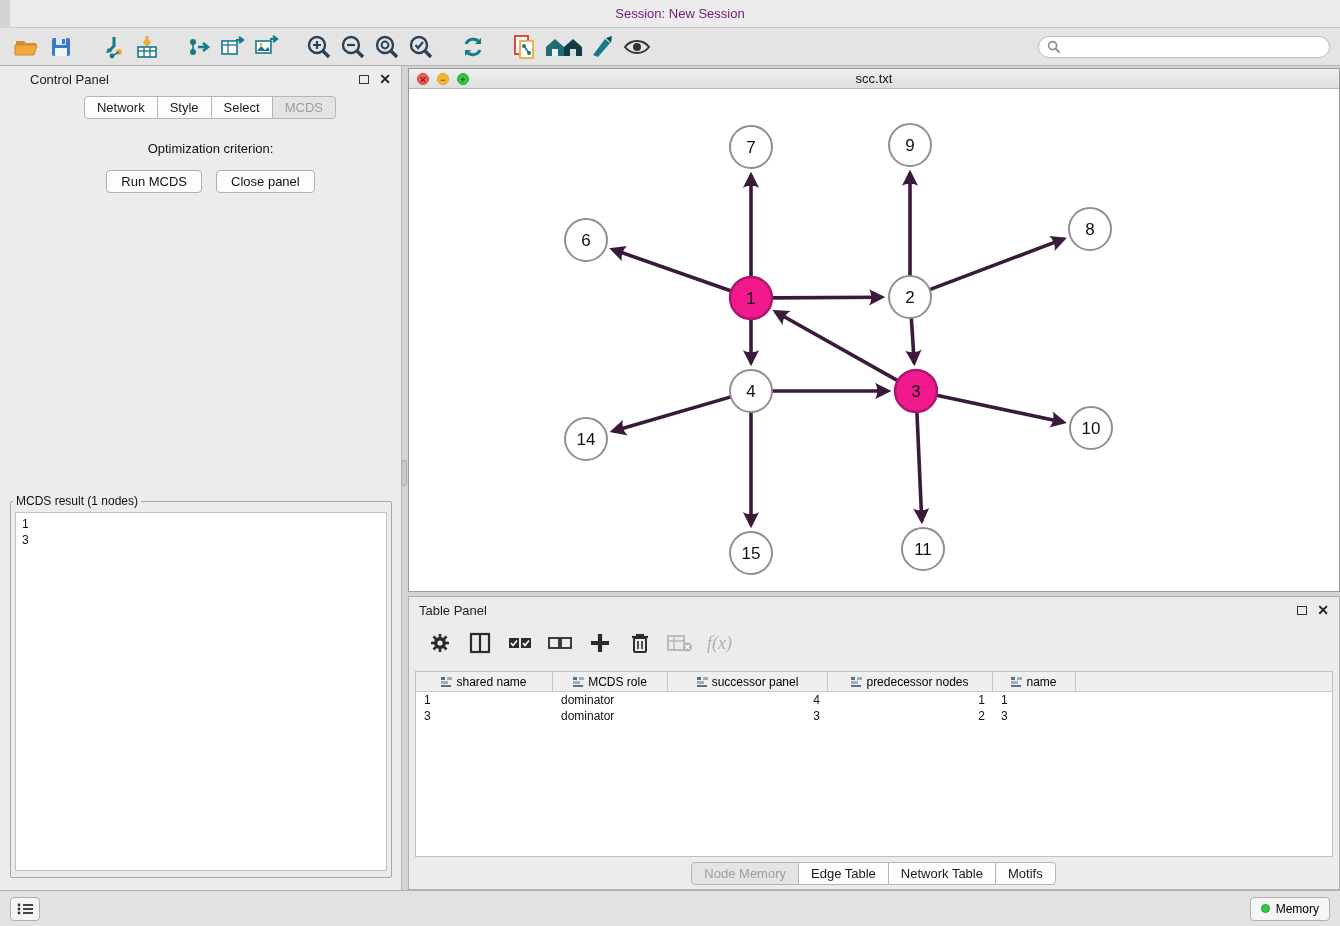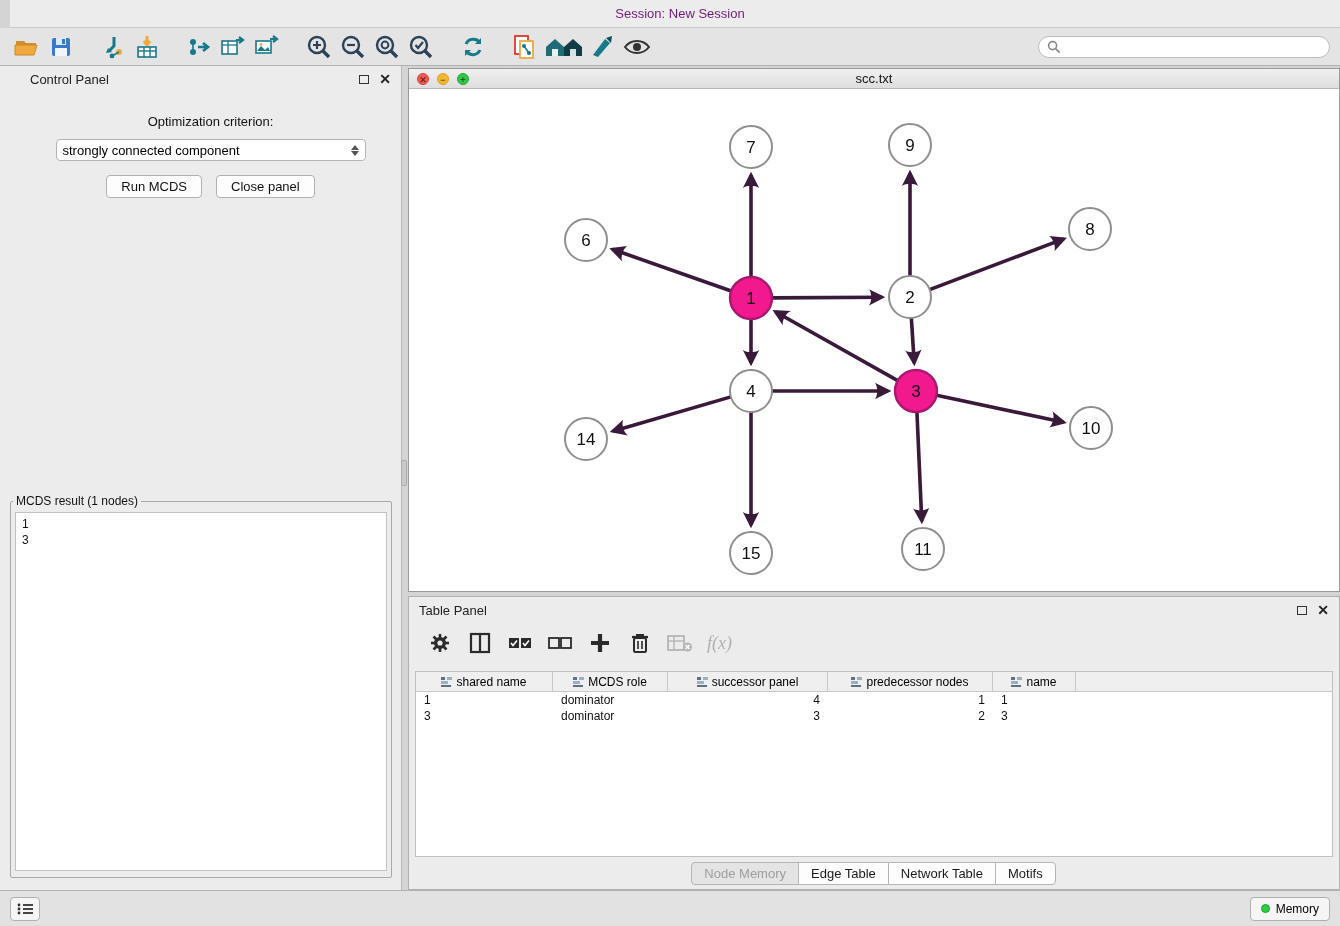--- a/index.html
+++ b/index.html
@@ -240,28 +240,27 @@
 </div>
 
 <div id="control-panel" class="abs">
   <div class="panel-header">
     <span>Control Panel</span>
     <span class="win-icons">
       <span class="float-box"></span>
       <span class="close-x">✕</span>
     </span>
   </div>
+  <div id="cp-tabs">
+      <div class="tab">Network</div>
+      <div class="tab">Style</div>
+      <div class="tab">Select</div>
+      <div class="tab active">MCDS</div>
+    </div>
   <div id="opt-label">Optimization criterion:</div>
-  <div id="dropdown">
-    <span class="dd-label">strongly connected component</span>
-    <span class="stepper">
-      <i class="up"></i>
-        <i class="down"></i>
-    </span>
-  </div>
   <div id="cp-buttons">
     <button class="pbtn">Run MCDS</button>
     <button class="pbtn">Close panel</button>
   </div>
   <fieldset id="result-fieldset">
     <legend>MCDS result (1 nodes)</legend>
     <div id="result-box">
         <div class="result-line">1</div>
         <div class="result-line">3</div>
       </div>

